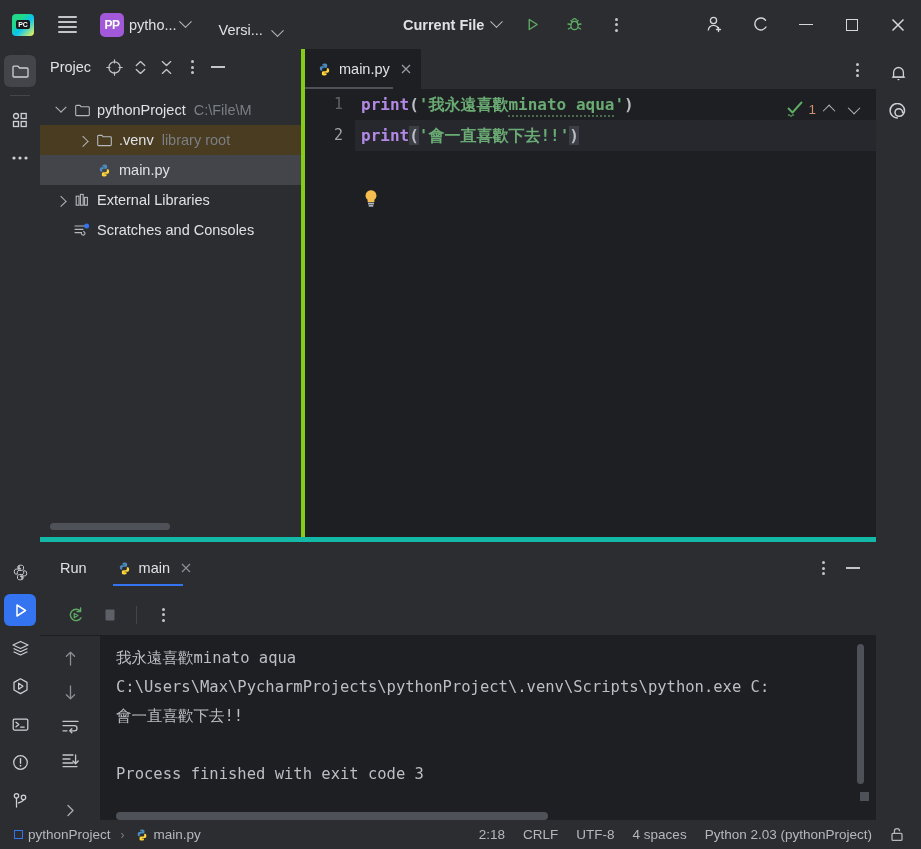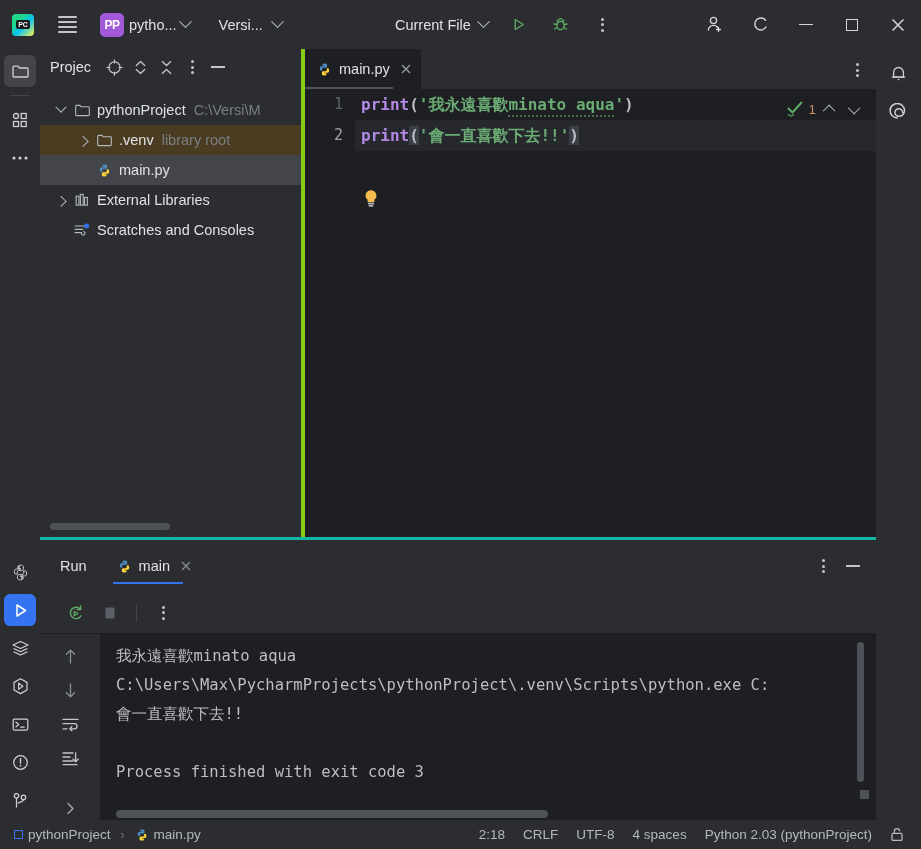--- a/index.html
+++ b/index.html
@@ -48,21 +48,21 @@
   }
   .pp-badge {
     width:24px;height:24px;border-radius:5px;background:#A259D9;
     color:#fff;font-size:12px;font-weight:600;
     display:flex;align-items:center;justify-content:center;
     letter-spacing:-0.5px;
   }
   .chip-label { font-size:14.5px; color:#dfe1e5; padding:0 4px 0 5px; }
   .caret { width:9px;height:9px;border-right:1.6px solid #b4b8bd;border-bottom:1.6px solid #b4b8bd;
            transform:rotate(45deg) translate(-2px,-2px); }
-  .vcs-chip { display:flex;align-items:center;gap:6px;height:27px;padding:0 8px;margin-left:10px;border-radius:5px;}
+  .vcs-chip { display:flex;align-items:flex-end;gap:6px;height:27px;padding:0 8px;margin-left:10px;border-radius:5px;}
 
   #run-config { position:absolute; left:383px; top:0; height:49px; display:flex; align-items:center; gap:8px; }
   #run-config .chip-label { font-size:14.5px; color:#dfe1e5; padding:0; }
 
   .run-btn, .debug-btn, .kebab-btn { width:34px; height:34px; display:flex;align-items:center;justify-content:center;border-radius:5px;}
   .play-outline {
     width:15px;height:15px;
   }
   .kebab { display:flex;flex-direction:column;gap:2.5px;align-items:center;}
   .kebab i{width:3px;height:3px;border-radius:50%;background:#c3c5c8;display:block;}
@@ -145,21 +145,21 @@
   .chev-up{width:9px;height:9px;border-left:1.6px solid #b4b8bd;border-top:1.6px solid #b4b8bd;transform:rotate(45deg) translateY(2px);}
   .chev-dn{width:9px;height:9px;border-left:1.6px solid #b4b8bd;border-bottom:1.6px solid #b4b8bd;transform:rotate(-45deg) translateY(-2px);}
 
   
   #right-rail{position:absolute;right:0;top:49px;width:45px;height:771px;background:#2b2d30;
               display:flex;flex-direction:column;align-items:center;}
   #right-rail .rail-btn{margin-top:8px;}
 
   
   #run-panel{position:absolute;left:40px;top:537px;width:836px;height:283px;background:#1e1f22;
-             border-top:3px solid #14b8a6;}
+             border-top:5px solid #14b8a6;}
   #run-header{height:52px;background:#2b2d30;display:flex;align-items:center;position:relative;}
   #run-title{font-size:14.5px;color:#dfe1e5;margin-left:20px;}
   #run-tab{display:flex;align-items:center;gap:7px;height:52px;margin-left:26px;position:relative;padding:0 4px;}
   #run-tab .lbl{font-size:14.5px;color:#dfe1e5;}
   #run-tab-underline{position:absolute;left:0;bottom:8px;height:2.5px;background:#3574F0;width:70px;}
   #run-header-right{position:absolute;right:10px;top:0;height:52px;display:flex;align-items:center;gap:4px;}
   .rh-btn{width:26px;height:26px;display:flex;align-items:center;justify-content:center;border-radius:4px;}
 
   #run-toolbar{position:absolute;left:0;top:52px;width:836px;height:42px;background:#2b2d30;
                display:flex;align-items:center;padding-left:22px;gap:6px;border-bottom:1px solid #1e1f22;}
@@ -211,21 +211,21 @@
     <span class="chip-label">pytho...</span>
     <span class="caret"></span>
   </div>
 
   <div class="vcs-chip">
     <span class="chip-label">Versi...</span>
     <span class="caret"></span>
   </div>
 
   <div id="run-config">
-    <div class="proj-chip" style="margin-left:8px;gap:8px;">
+    <div class="proj-chip" style="margin-left:16px;gap:8px;font-weight:bold;">
       <span class="chip-label">Current File</span>
       <span class="caret"></span>
     </div>
     <div class="run-btn">
       <svg class="play-outline" viewBox="0 0 16 16">
         <path d="M4.5 2.6 L13 8 L4.5 13.4 Z" fill="none" stroke="#5FAD65" stroke-width="1.4" stroke-linejoin="round"></path>
       </svg>
     </div>
     <div class="debug-btn">
       <svg width="17" height="17" viewBox="0 0 17 17">
@@ -381,21 +381,21 @@
     <div class="tree-row indent1">
       <span class="tw">
           <span class="arrow-d"></span>
         </span>
       <span class="ticon">
         <svg width="15" height="13" viewBox="0 0 15 13">
           <path d="M0.7 2.3 a0.9 0.9 0 0 1 0.9-0.9 H5 l1.2 1.4 H13.4 a0.9 0.9 0 0 1 0.9 0.9 V10.7 a0.9 0.9 0 0 1 -0.9 0.9 H1.6 a0.9 0.9 0 0 1 -0.9 -0.9 Z" fill="none" stroke="#b4b8bd" stroke-width="1.1" stroke-linejoin="round"></path>
         </svg>
       </span>
       <span class="tlabel">pythonProject</span>
-      <span class="tsub">C:\Versi\M</span>
+      <span class="tsub">C:\File\M</span>
     </div>
 
     <div class="tree-row indent2 highlight">
       <span class="tw">
           <span class="arrow-r"></span>
         </span>
       <span class="ticon">
         <svg width="15" height="13" viewBox="0 0 15 13">
           <path d="M0.7 2.3 a0.9 0.9 0 0 1 0.9-0.9 H5 l1.2 1.4 H13.4 a0.9 0.9 0 0 1 0.9 0.9 V10.7 a0.9 0.9 0 0 1 -0.9 0.9 H1.6 a0.9 0.9 0 0 1 -0.9 -0.9 Z" fill="none" stroke="#b4b8bd" stroke-width="1.1" stroke-linejoin="round"></path>
         </svg>

